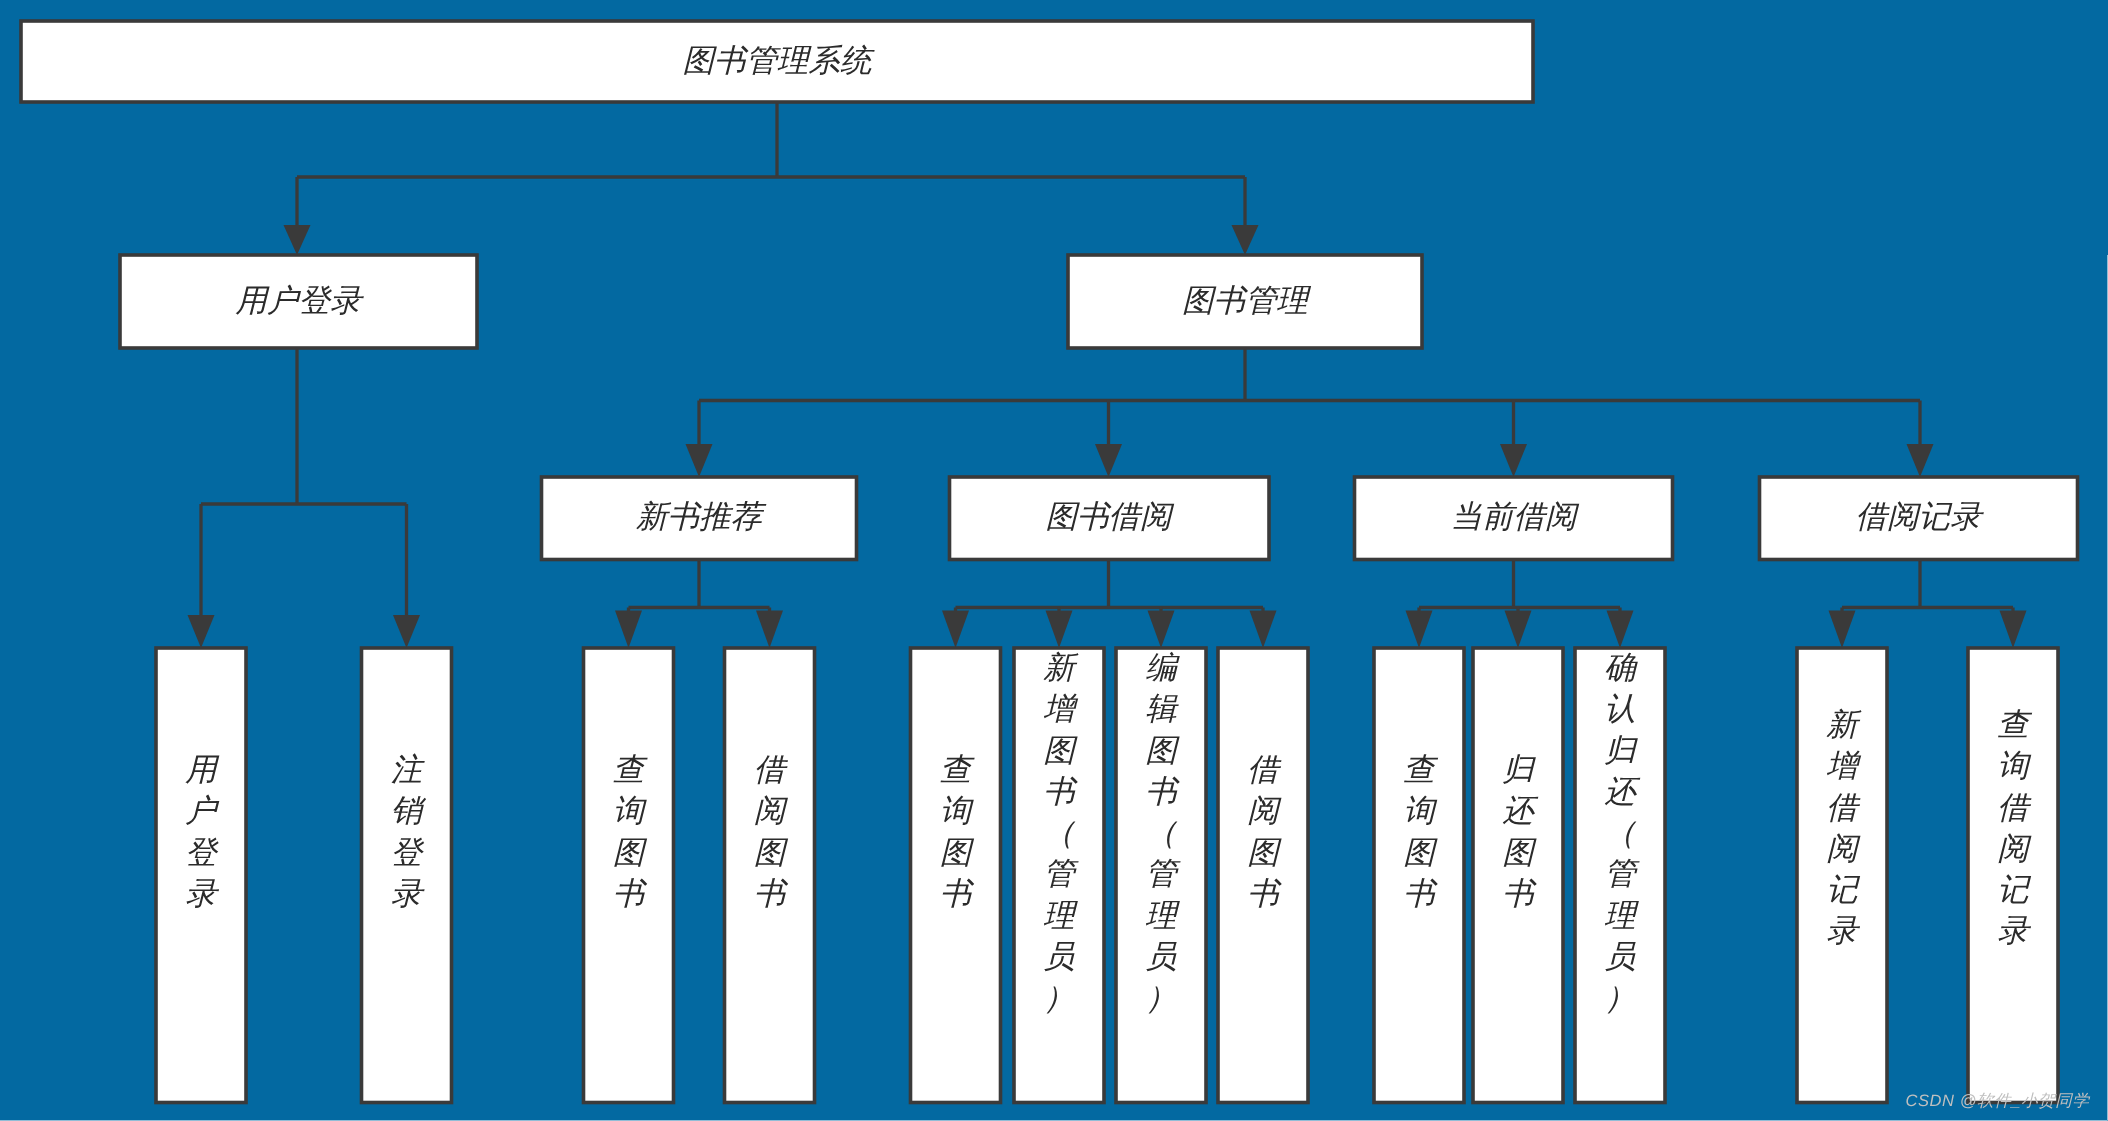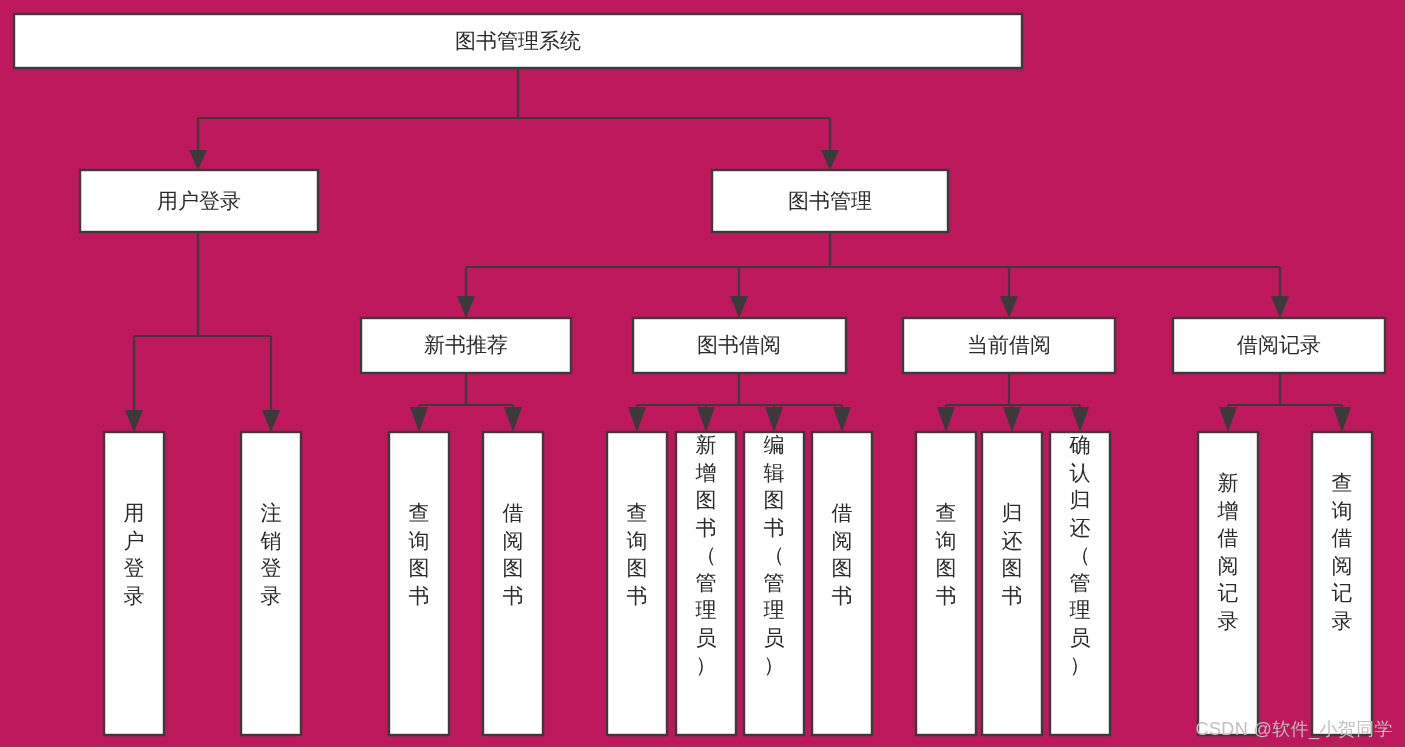--- a/index.html
+++ b/index.html
@@ -8,22 +8,23 @@
     padding: 0;
     background: #ffffff;
   }
   body {
     font-family: "Liberation Sans", "DejaVu Sans", sans-serif;
   }
   #diagram-root {
     position: relative;
     width: 1405px;
     height: 747px;
-    background: #be185d;
+    background: #0369a1;
     overflow: hidden;
+    font-style: italic;
   }
   svg.flow {
     position: absolute;
     left: 0;
     top: 0;
     width: 1405px;
     height: 747px;
   }
   .box-rect {
     fill: #ffffff;
@@ -51,21 +52,21 @@
     fill: #2b2b2b;
     font-family: "Liberation Sans", "DejaVu Sans", sans-serif;
     font-size: 21px;
     text-anchor: middle;
   }
   .watermark {
     position: absolute;
     right: 12px;
     bottom: 6px;
     color: #bfbfbf;
-    font-size: 18px;
+    font-size: 11px;
     font-family: "Liberation Sans", "DejaVu Sans", sans-serif;
     letter-spacing: 0.4px;
     white-space: nowrap;
     user-select: none;
   }
 </style>
 </head>
 <body>
 
 <div id="diagram-root">

